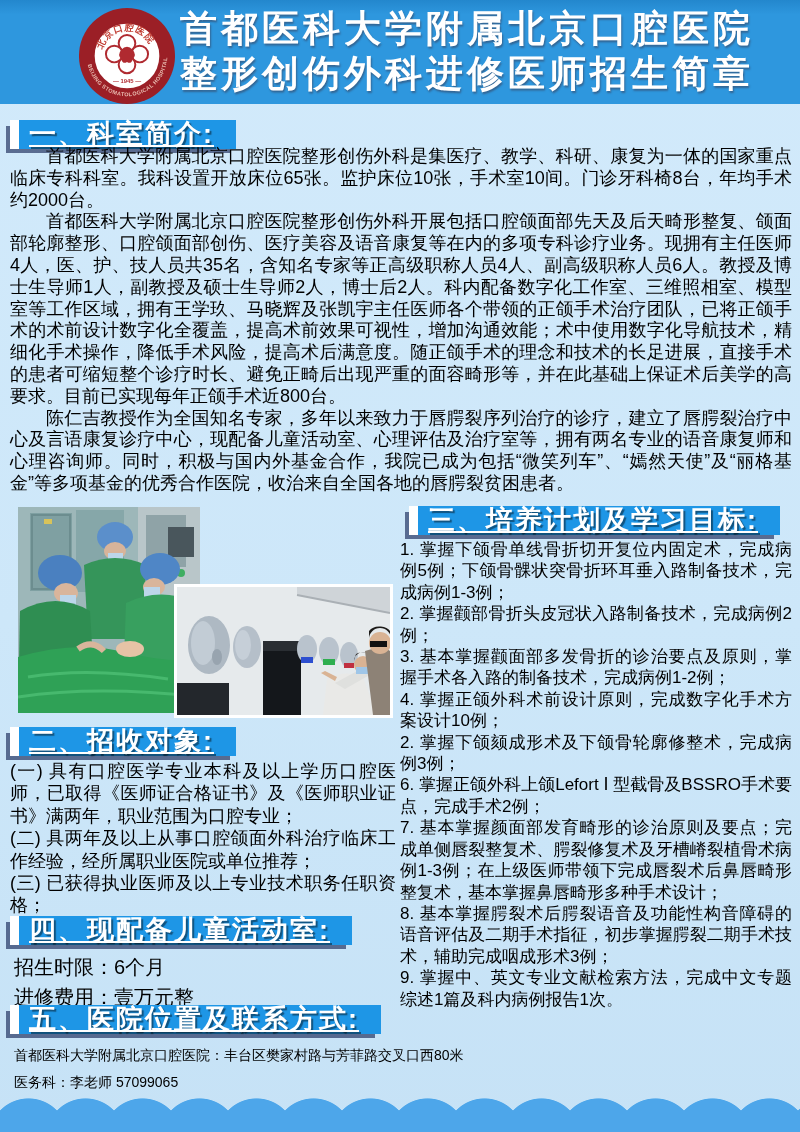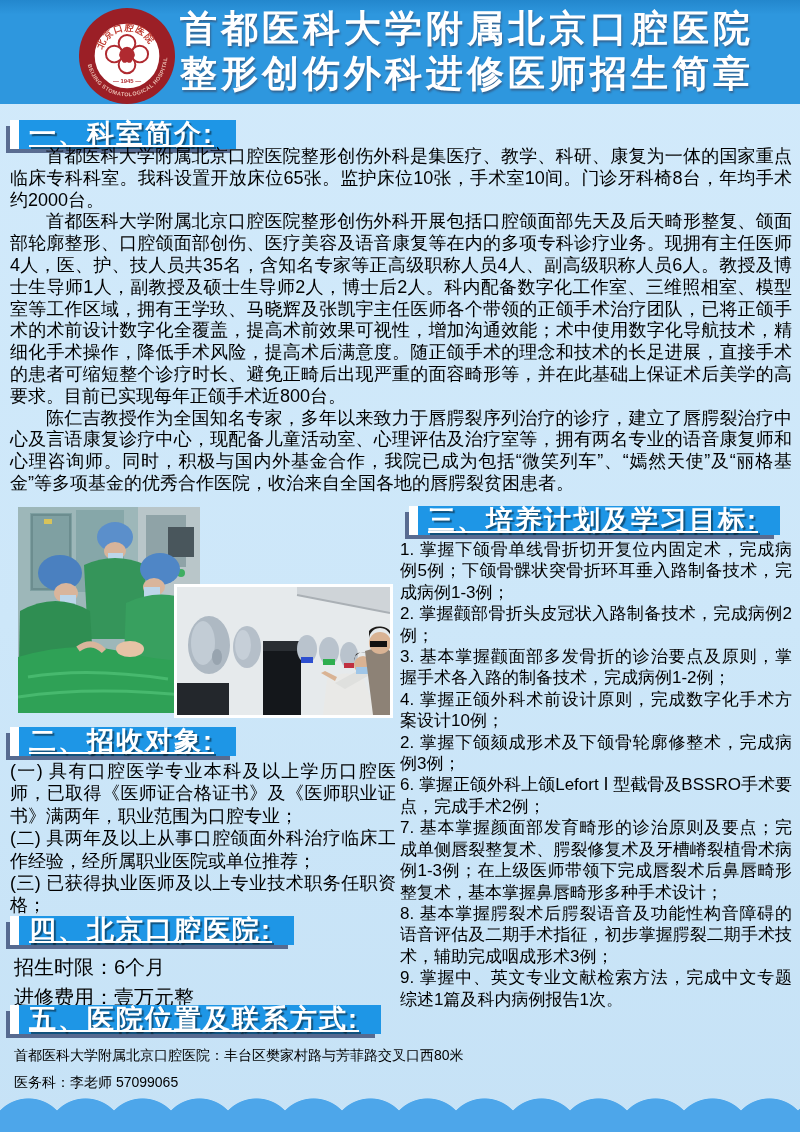--- a/index.html
+++ b/index.html
@@ -147,21 +147,21 @@
   </svg>
 
   <div class="bar" style="left:10px;top:727px;">二、招收对象:</div>
 
   <div class="bodytext" id="recruit">
     <div>(一) 具有口腔医学专业本科及以上学历口腔医师，已取得《医师证合格证书》及《医师职业证书》满两年，职业范围为口腔专业；</div>
     <div>(二) 具两年及以上从事口腔颌面外科治疗临床工作经验，经所属职业医院或单位推荐；</div>
     <div>(三) 已获得执业医师及以上专业技术职务任职资格；</div>
   </div>
 
-  <div class="bar" style="left:10px;top:916px;">四、北京口腔医院:</div>
+  <div class="bar" style="left:10px;top:916px;">四、现配备儿童活动室:</div>
 
   <div class="bodytext" id="schedule">
     <div>招生时限：6个月</div>
     <div>进修费用：壹万元整</div>
   </div>
 
   <div class="bar" style="left:383px;top:506px;margin-left:26px;">三、培养计划及学习目标:</div>
 
   <div class="bodytext" id="plan">
     <div>1. 掌握下颌骨单线骨折切开复位内固定术，完成病例5例；下颌骨髁状突骨折环耳垂入路制备技术，完成病例1-3例；</div>

